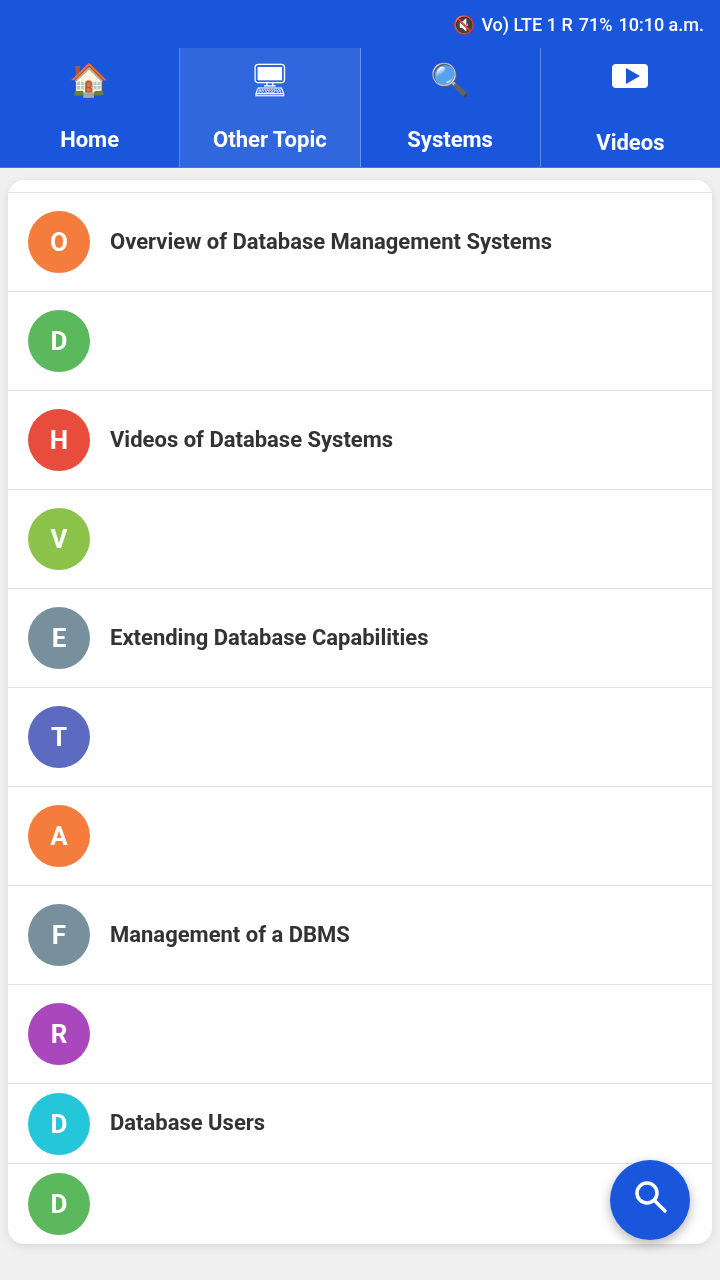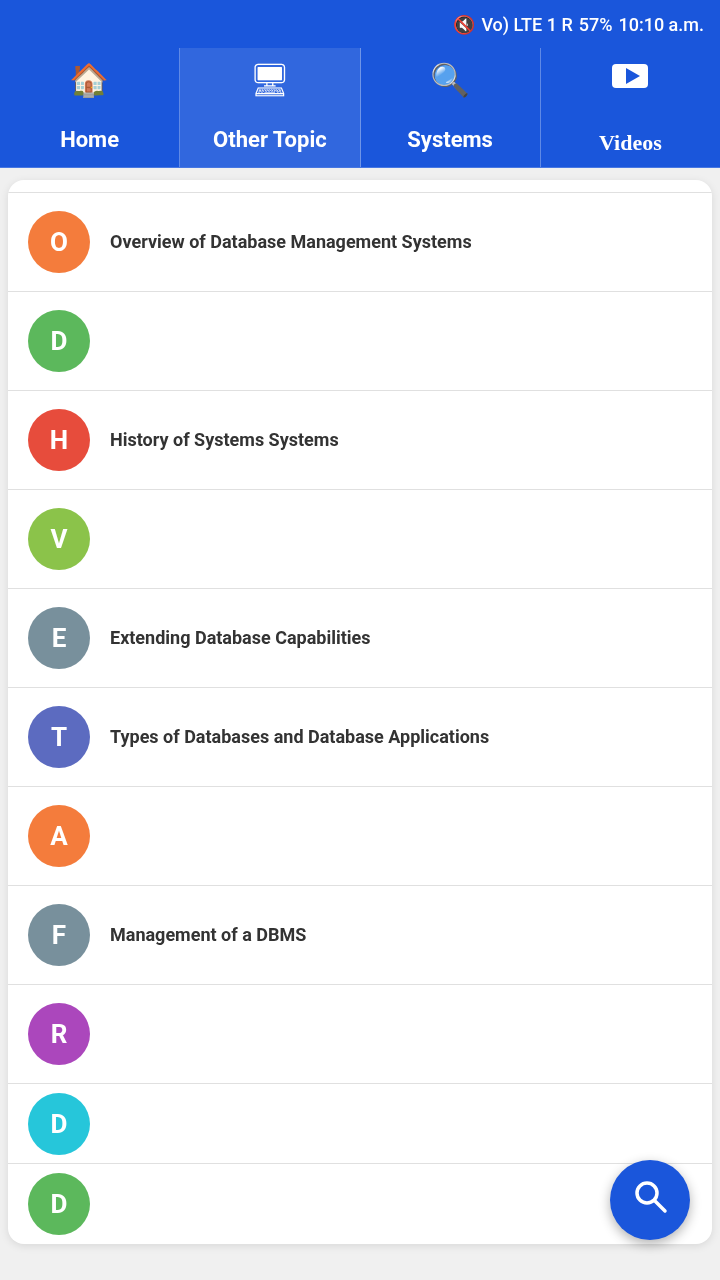--- a/index.html
+++ b/index.html
@@ -47,21 +47,20 @@
       align-items: center;
       justify-content: center;
       color: white;
       gap: 6px;
       cursor: pointer;
       border-right: 1px solid rgba(255,255,255,0.3);
       padding: 10px 8px;
     }
     .nav-item:last-child {
       border-right: none;
-      font-family: Liberation Serif, serif;
     }
     .nav-item .nav-icon {
       font-size: 32px;
     }
     .nav-item .nav-label {
       font-size: 22px;
       font-weight: bold;
       text-align: center;
       line-height: 1.2;
       margin-top: 22px;
@@ -104,21 +103,21 @@
       align-items: center;
       justify-content: center;
       color: white;
       font-size: 26px;
       font-weight: bold;
       flex-shrink: 0;
       margin-right: 20px;
     }
 
     .item-text {
-      font-size: 18px;
+      font-size: 22px;
       font-weight: bold;
       color: #333;
       line-height: 1.3;
       flex: 1;
     }
 
     
     .fab {
       position: fixed;
       bottom: 40px;
@@ -145,21 +144,21 @@
       overflow: hidden;
     }
   </style>
 </head>
 <body>
 
 <div class="status-bar">
   <span class="status-icons">
     <span>🔇</span>
     <span>Vo) LTE 1 R</span>
-    <span>57%</span>
+    <span>71%</span>
     <span>10:10 a.m.</span>
   </span>
 </div>
 
 <div class="nav-bar">
   <div class="nav-item">
     <span class="nav-icon">🏠</span>
     <span class="nav-label">Home</span>
   </div>
   <div class="nav-item active">
@@ -185,45 +184,45 @@
 
 <div class="list-item">
       <div class="avatar" style="background: rgb(244, 124, 60);">O</div>
       <div class="item-text">Overview of Database Management Systems</div>
     </div>
     <div class="list-item">
       <div class="avatar" style="background: rgb(92, 184, 92);">D</div>
     </div>
     <div class="list-item">
       <div class="avatar" style="background: rgb(231, 76, 60);">H</div>
-      <div class="item-text">History of Systems Systems</div>
+      <div class="item-text">Videos of Database Systems</div>
     </div>
     <div class="list-item">
       <div class="avatar" style="background: rgb(139, 195, 74);">V</div>
     </div>
     <div class="list-item">
       <div class="avatar" style="background: rgb(120, 144, 156);">E</div>
       <div class="item-text">Extending Database Capabilities</div>
     </div>
     <div class="list-item">
       <div class="avatar" style="background: rgb(92, 107, 192);">T</div>
-      <div class="item-text">Types of Databases and Database Applications</div>
     </div>
     <div class="list-item">
       <div class="avatar" style="background: rgb(244, 124, 60);">A</div>
     </div>
     <div class="list-item">
       <div class="avatar" style="background: rgb(120, 144, 156);">F</div>
       <div class="item-text">Management of a DBMS</div>
     </div>
     <div class="list-item">
       <div class="avatar" style="background: rgb(171, 71, 188);">R</div>
     </div>
     <div class="list-item partial-item">
       <div class="avatar" style="background: rgb(38, 198, 218);">D</div>
+      <div class="item-text">Database Users</div>
     </div>
     <div class="list-item" style="height: 50px; overflow: hidden;">
       <div class="avatar" style="background: rgb(92, 184, 92);">D</div>
     </div>
   </div>
 
 <div class="fab">
   <span class="search-icon-fab">
     <svg width="38" height="38" viewBox="0 0 38 38" fill="none">
       <circle cx="16" cy="16" r="10" stroke="white" stroke-width="3.5" fill="none"></circle>

